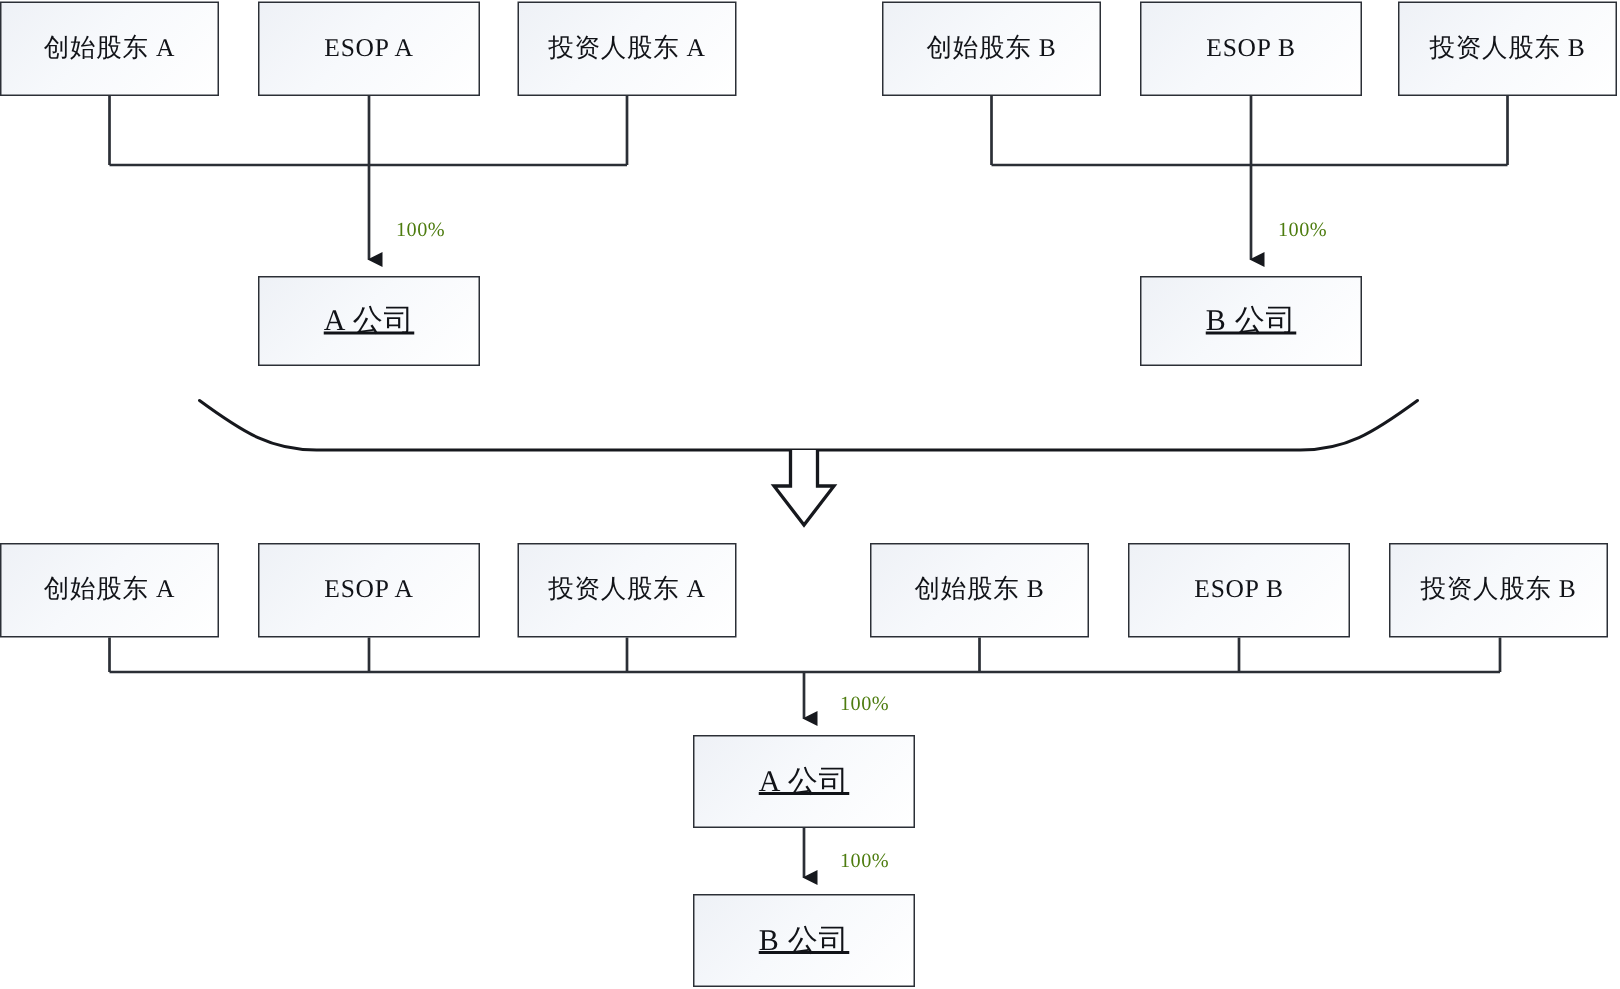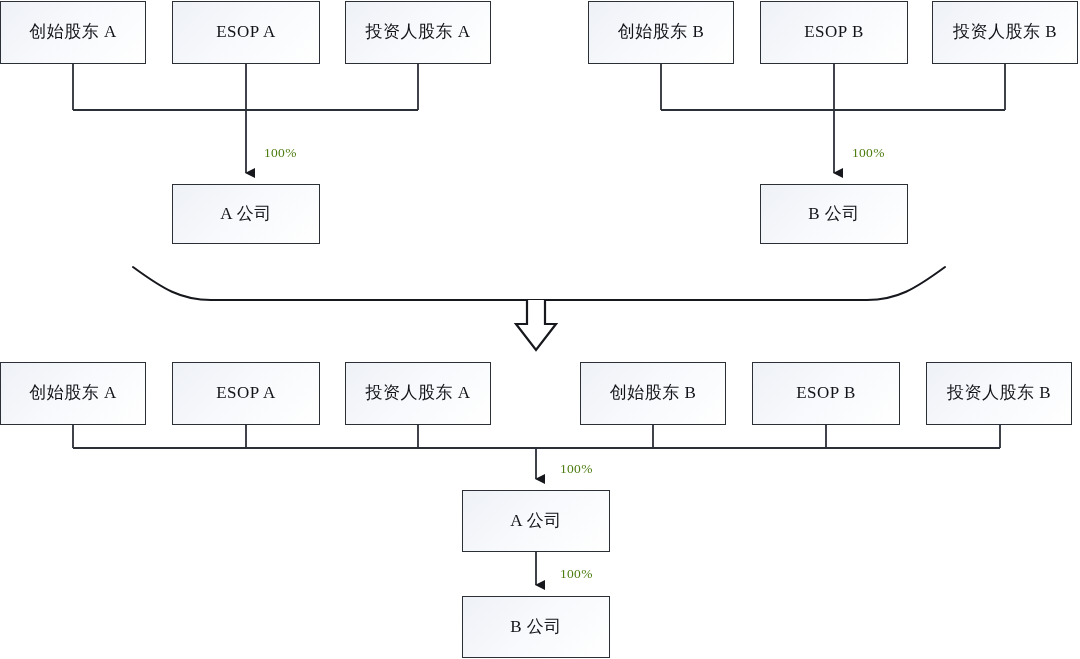--- a/index.html
+++ b/index.html
@@ -35,21 +35,22 @@
     align-items: center;
     justify-content: center;
     color: #111318;
     font-size: 17px;
     letter-spacing: 0.5px;
     line-height: 1.1;
     white-space: nowrap;
     z-index: 2;
   }
   .node.company {
-    font-size: 17px;
+    font-size: 20px;
+    text-decoration: underline;
   }
   .pct {
     position: absolute;
     font-size: 13.5px;
     color: #4d7c0f;
     letter-spacing: 0.3px;
     z-index: 3;
     font-family: "Liberation Serif", "DejaVu Serif", serif;
   }
 </style>

